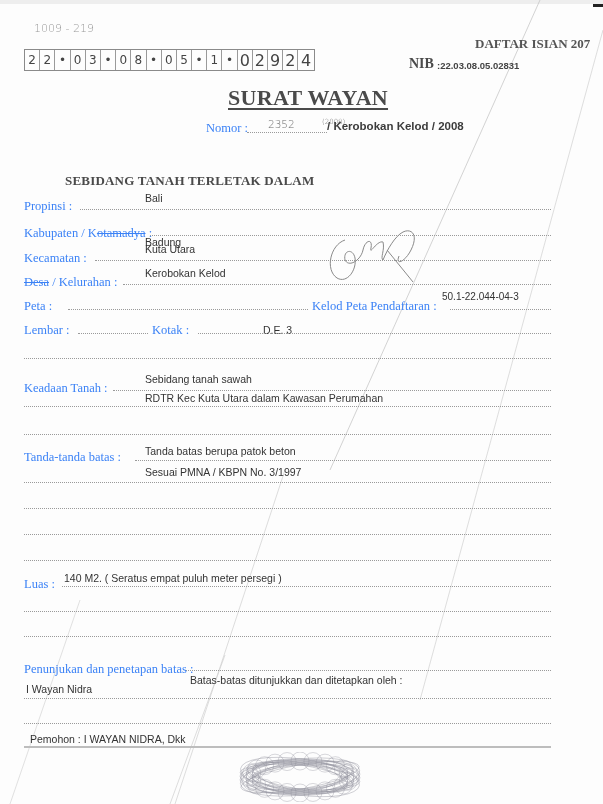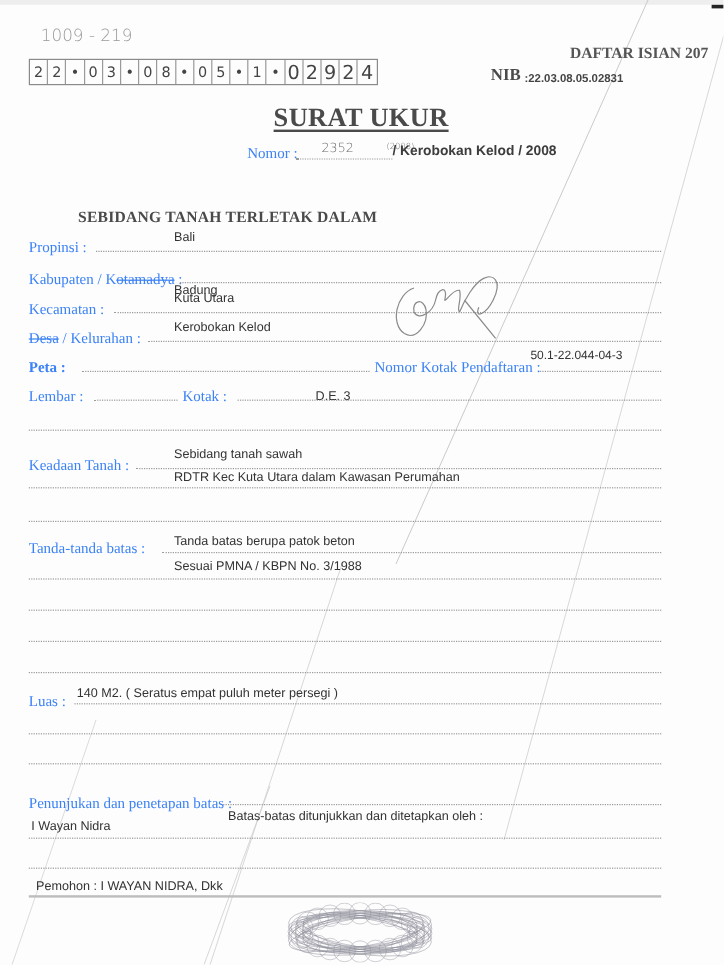--- a/index.html
+++ b/index.html
@@ -40,21 +40,21 @@
 <div class="edge-mark"></div>
 
 <svg class="overlay" width="603" height="804">
   <line x1="540" y1="0" x2="330" y2="470" stroke="#c8c8c8" stroke-width="0.8"></line>
   <line x1="603" y1="30" x2="420" y2="700" stroke="#d0d0d0" stroke-width="0.7"></line>
   <line x1="285" y1="470" x2="175" y2="804" stroke="#cfcfcf" stroke-width="0.7"></line>
   <line x1="80" y1="600" x2="10" y2="804" stroke="#d4d4d4" stroke-width="0.7"></line>
   <line x1="225" y1="655" x2="170" y2="804" stroke="#cfcfcf" stroke-width="0.7"></line>
 </svg>
 
-<div class="abs hand" style="left:34px; top:22px; font-size:14px; color:#999;">1009 - 219</div>
+<div class="abs hand" style="left:34px; top:22px; font-size:11px; color:#999;">1009 - 219</div>
 
 <div class="abs serif" style="left:475px; top:36px; font-size:13px; font-weight:bold; color:#555;">DAFTAR ISIAN 207</div>
 
 <div class="grid" id="idgrid">
     <div class="cell">2</div>
     <div class="cell">2</div>
     <div class="cell">•</div>
     <div class="cell">0</div>
     <div class="cell">3</div>
     <div class="cell">•</div>
@@ -69,21 +69,21 @@
     <div class="cell big">0</div>
     <div class="cell big">2</div>
     <div class="cell big">9</div>
     <div class="cell big">2</div>
     <div class="cell big">4</div>
   </div>
 
 <div class="abs serif" style="left:409px; top:56px; font-size:14px; font-weight:bold; color:#4a4a4a;">NIB</div>
 <div class="abs sans" style="left:437px; top:60px; font-size:9.5px; font-weight:bold; color:#444;">:22.03.08.05.02831</div>
 
-<div class="abs title serif" style="left:228px; top:85px;">SURAT UKUR</div>
+<div class="abs title serif" style="left:228px; top:85px;">SURAT WAYAN</div>
 
 <div class="abs label" style="left:206px; top:121px;">Nomor  :</div>
 <div class="dots" style="left:247px; top:132px; width:80px;"></div>
 <div class="abs hand" style="left:268px; top:118px; font-size:10.5px;">2352</div>
 <div class="abs hand" style="left:322px; top:118px; font-size:7px;">(2008)</div>
 <div class="abs sans" style="left:327px; top:120px; font-size:11.5px; font-weight:bold; color:#3c3c3c;">/ Kerobokan Kelod / 2008</div>
 
 <div class="abs section-head serif" style="left:65px; top:173px;">SEBIDANG TANAH TERLETAK DALAM</div>
 
 <div class="abs label" style="left:24px; top:199px;">Propinsi  :</div>
@@ -95,23 +95,23 @@
 <div class="dots" style="left:150px; top:235px; width:401px;"></div>
 
 <div class="abs label" style="left:24px; top:251px;">Kecamatan  :</div>
 <div class="abs fill" style="left:145px; top:243px;">Kuta Utara</div>
 <div class="dots" style="left:95px; top:260px; width:456px;"></div>
 
 <div class="abs label" style="left:24px; top:275px;"><span style="text-decoration:line-through;">Desa</span><span> / Kelurahan  :</span></div>
 <div class="abs fill" style="left:145px; top:267px;">Kerobokan Kelod</div>
 <div class="dots" style="left:123px; top:284px; width:428px;"></div>
 
-<div class="abs label" style="left:24px; top:299px;font-weight:bold;">Peta  :</div>
+<div class="abs label" style="left:24px; top:299px;">Peta  :</div>
 <div class="dots" style="left:68px; top:309px; width:240px;"></div>
-<div class="abs label" style="left:312px; top:299px;">Nomor Kotak Pendaftaran  :</div>
+<div class="abs label" style="left:312px; top:299px;">Kelod Peta Pendaftaran  :</div>
 <div class="abs fill" style="left:442px; top:291px; font-size:10px;">50.1-22.044-04-3</div>
 <div class="dots" style="left:450px; top:309px; width:101px;"></div>
 
 <div class="abs label" style="left:24px; top:323px;">Lembar  :</div>
 <div class="dots" style="left:78px; top:333px; width:70px;"></div>
 <div class="abs label" style="left:152px; top:323px;">Kotak  :</div>
 <div class="abs fill" style="left:263px; top:324px;">D.E. 3</div>
 <div class="dots" style="left:198px; top:333px; width:353px;"></div>
 
 <div class="dots" style="left:24px; top:358px; width:527px;"></div>
@@ -123,21 +123,21 @@
 <div class="abs label" style="left:24px; top:381px;">Keadaan Tanah  :</div>
 <div class="abs fill" style="left:145px; top:373px;">Sebidang tanah sawah</div>
 <div class="dots" style="left:113px; top:390px; width:438px;"></div>
 <div class="abs fill" style="left:145px; top:392px;">RDTR Kec Kuta Utara dalam Kawasan Perumahan</div>
 <div class="dots" style="left:24px; top:406px; width:527px;"></div>
 <div class="dots" style="left:24px; top:434px; width:527px;"></div>
 
 <div class="abs label" style="left:24px; top:450px;">Tanda-tanda batas  :</div>
 <div class="abs fill" style="left:145px; top:445px;">Tanda batas berupa patok beton</div>
 <div class="dots" style="left:135px; top:460px; width:416px;"></div>
-<div class="abs fill" style="left:145px; top:466px;">Sesuai PMNA / KBPN No. 3/1988</div>
+<div class="abs fill" style="left:145px; top:466px;">Sesuai PMNA / KBPN No. 3/1997</div>
 <div class="dots" style="left:24px; top:482px; width:527px;"></div>
 <div class="dots" style="left:24px; top:508px; width:527px;"></div>
 <div class="dots" style="left:24px; top:534px; width:527px;"></div>
 <div class="dots" style="left:24px; top:560px; width:527px;"></div>
 
 <div class="abs label" style="left:24px; top:577px;">Luas  :</div>
 <div class="abs fill" style="left:64px; top:572px;">140 M2. ( Seratus empat puluh meter persegi )</div>
 <div class="dots" style="left:62px; top:586px; width:489px;"></div>
 <div class="dots" style="left:24px; top:611px; width:527px;"></div>
 <div class="dots" style="left:24px; top:636px; width:527px;"></div>

